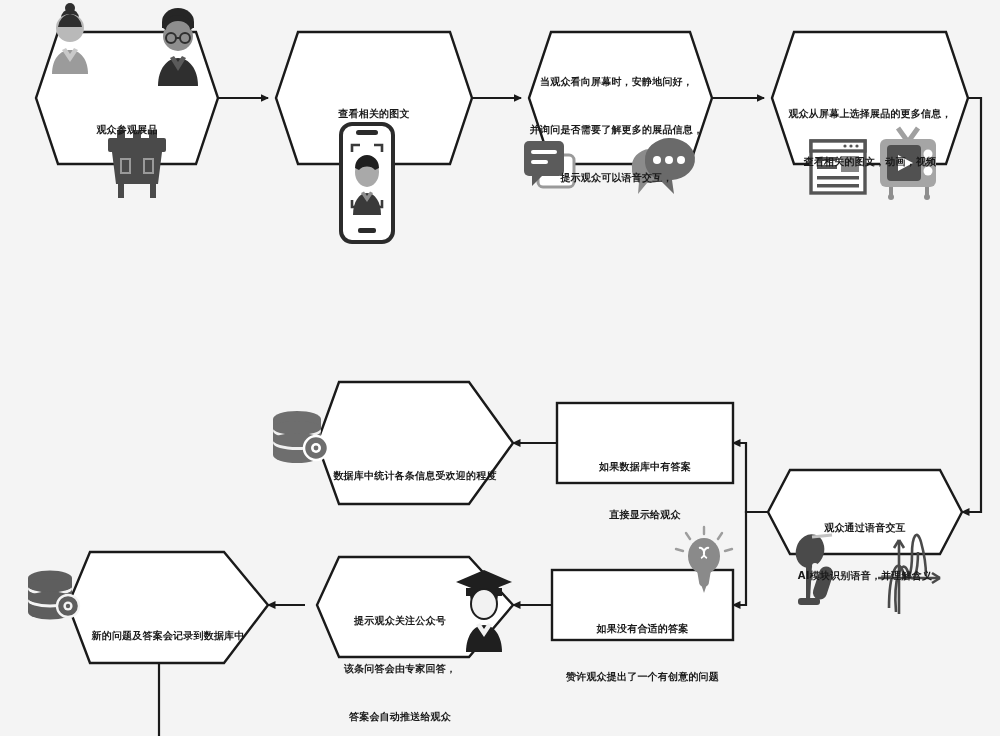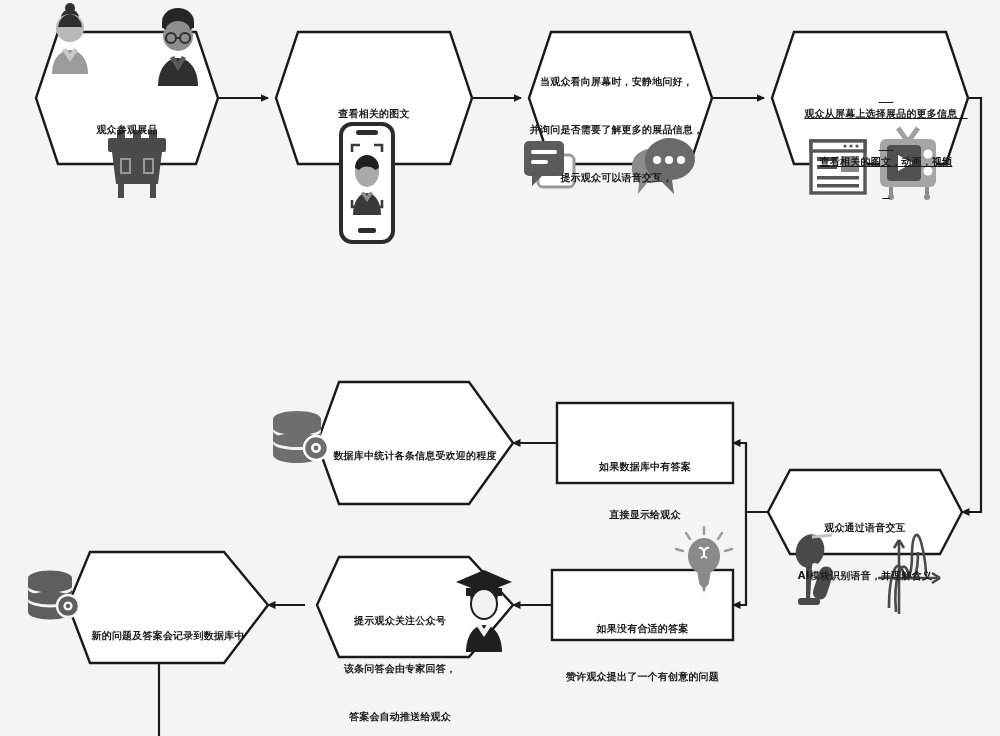--- a/index.html
+++ b/index.html
@@ -248,36 +248,36 @@
   <div class="nodetext" style="left:276px;top:74px;width:196px;">
     <span>查看相关的图文</span>
   </div>
 
   <div class="nodetext" style="left:521px;top:42px;width:191px;">
     <span>当观众看向屏幕时，安静地问好，</span>
     <span>并询问是否需要了解更多的展品信息，</span>
     <span>提示观众可以语音交互，</span>
   </div>
 
-  <div class="nodetext" style="left:788px;top:74px;width:196px;text-decoration:underline;">
+  <div class="nodetext" style="left:772px;top:74px;width:196px;">
     <span>观众从屏幕上选择展品的更多信息，</span>
     <span>查看相关的图文，动画，视频</span>
   </div>
 
   <div class="nodetext" style="left:768px;top:488px;width:194px;">
     <span>观众通过语音交互</span>
     <span>AI模块识别语音，并理解含义</span>
   </div>
 
   <div class="nodetext" style="left:557px;top:427px;width:176px;">
     <span>如果数据库中有答案</span>
     <span>直接显示给观众</span>
   </div>
 
-  <div class="nodetext" style="left:317px;top:416px;width:196px;font-family:Liberation Serif, serif;">
+  <div class="nodetext" style="left:317px;top:436px;width:196px;font-family:Liberation Serif, serif;">
     <span>数据库中统计各条信息受欢迎的程度</span>
   </div>
 
   <div class="nodetext" style="left:552px;top:589px;width:181px;">
     <span>如果没有合适的答案</span>
     <span>赞许观众提出了一个有创意的问题</span>
   </div>
 
   <div class="nodetext" style="left:312px;top:581px;width:176px;">
     <span>提示观众关注公众号</span>

